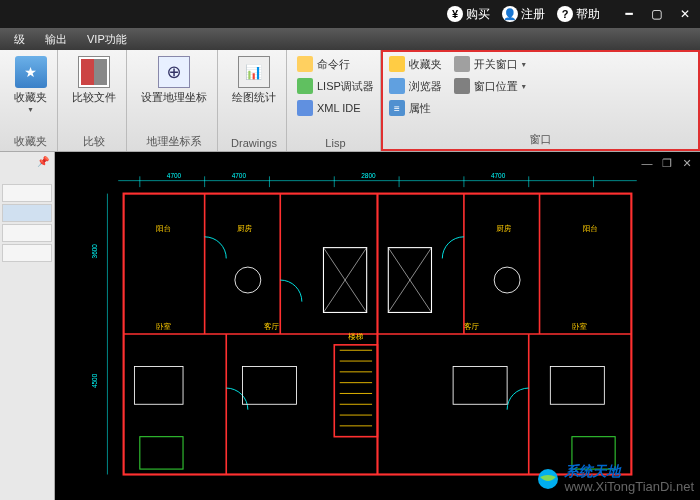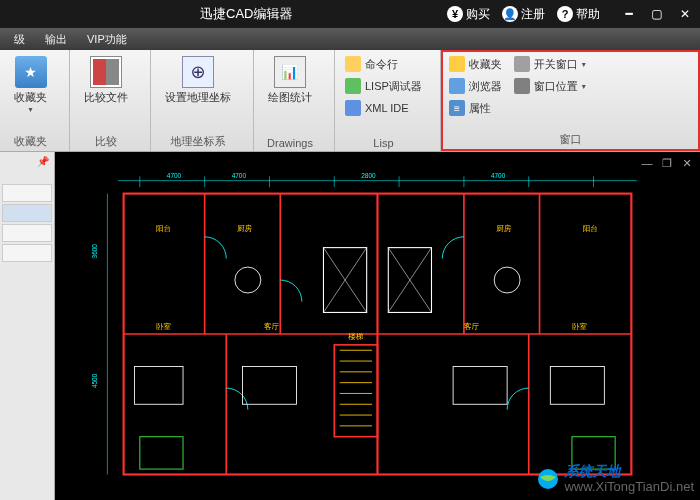--- a/index.html
+++ b/index.html
@@ -11,21 +11,21 @@
     .titlebar-right { flex: 1; display: flex; justify-content: flex-end; align-items: center; gap: 12px; padding-right: 8px; }
     .titlebar-btn { display: flex; align-items: center; gap: 3px; cursor: pointer; }
     .titlebar-icon { width: 16px; height: 16px; border-radius: 50%; background: #fff; color: #000; display: flex; align-items: center; justify-content: center; font-size: 11px; font-weight: bold; }
     .win-controls { display: flex; gap: 14px; margin-left: 10px; align-items: center; }
     .win-ctrl { width: 14px; height: 14px; display: flex; align-items: center; justify-content: center; cursor: pointer; }
     
     .tabbar { height: 22px; background: linear-gradient(#5a5a5a, #3a3a3a); display: flex; align-items: center; padding-left: 4px; }
     .tab { padding: 2px 10px; font-size: 11px; color: #eee; cursor: pointer; }
     
     .ribbon { height: 102px; background: linear-gradient(#f5f5f5, #dcdcdc); border-bottom: 1px solid #aaa; display: flex; }
-    .ribbon-group { border-right: 1px solid #bbb; padding: 4px 14px 2px 6px; display: flex; flex-direction: column; }
+    .ribbon-group { border-right: 1px solid #bbb; padding: 4px 2px 2px 6px; display: flex; flex-direction: column; }
     .ribbon-group-content { flex: 1; display: flex; align-items: flex-start; gap: 4px; }
     .ribbon-group-label { text-align: center; font-size: 11px; color: #555; padding-top: 2px; }
     .big-btn { display: flex; flex-direction: column; align-items: center; padding: 2px 8px; cursor: pointer; }
     .big-icon { width: 32px; height: 32px; margin-bottom: 2px; }
     .big-btn-label { font-size: 11px; color: #333; white-space: nowrap; }
     .dropdown-arrow { font-size: 8px; color: #555; }
     .small-btn-col { display: flex; flex-direction: column; gap: 2px; }
     .small-btn { display: flex; align-items: center; gap: 4px; padding: 2px 4px; cursor: pointer; font-size: 11px; color: #333; white-space: nowrap; }
     .small-icon { width: 16px; height: 16px; flex-shrink: 0; }
     .highlight-box { border: 2px solid #e03030; padding: 2px; }
@@ -65,21 +65,20 @@
     .ic-prop::after { content: "≡"; color: #fff; position: absolute; top: 50%; left: 50%; transform: translate(-50%,-50%); font-size: 10px; }
     .ic-measure { background: #888; border-radius: 2px; }
     .ic-toggle { background: #a0a0a0; border-radius: 2px; }
     .ic-winpos { background: #808080; border-radius: 2px; }
   </style>
 </head>
 <body>
 
 <div class="titlebar">
   <div class="titlebar-left"></div>
-  <div class="titlebar-title">迅捷CAD编辑器</div>
   <div class="titlebar-right">
     <div class="titlebar-btn">
       <span class="titlebar-icon">¥</span>
       <span>购买</span>
     </div>
     <div class="titlebar-btn">
       <span class="titlebar-icon">👤</span>
       <span>注册</span>
     </div>
     <div class="titlebar-btn">

